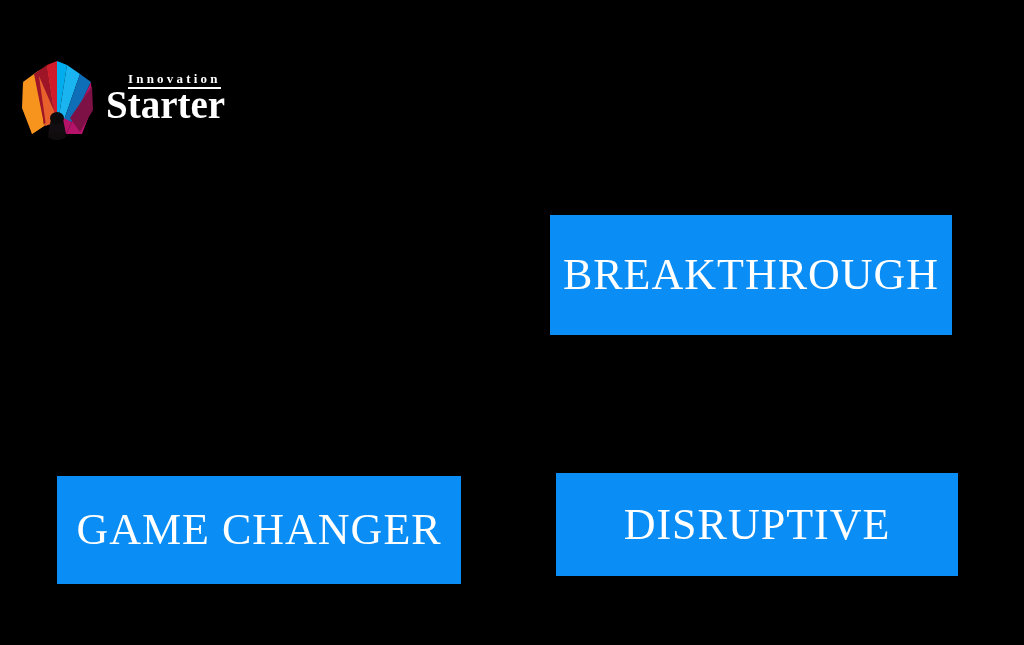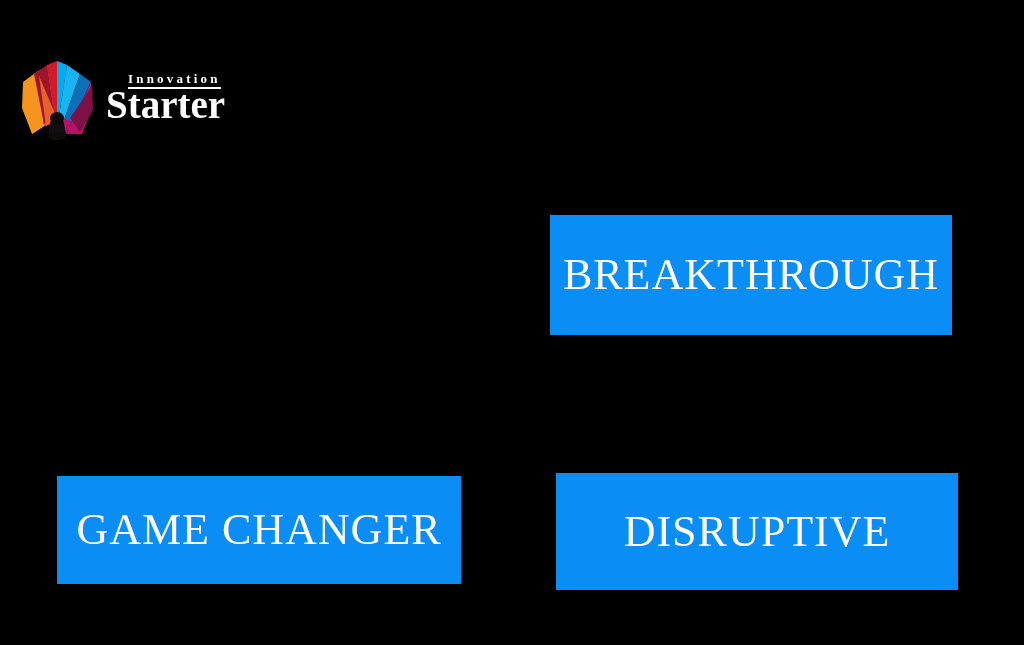--- a/index.html
+++ b/index.html
@@ -106,21 +106,21 @@
   .box-gamechanger {
     left: 57px;
     top: 428px;
     width: 404px;
     height: 108px;
   }
   .box-disruptive {
     left: 556px;
     top: 425px;
     width: 402px;
-    height: 117px;
+    height: 103px;
   }
 </style>
 </head>
 <body>
 
 <div class="slide">
 
   <div class="logo">
 
     <div class="logo-mark">

